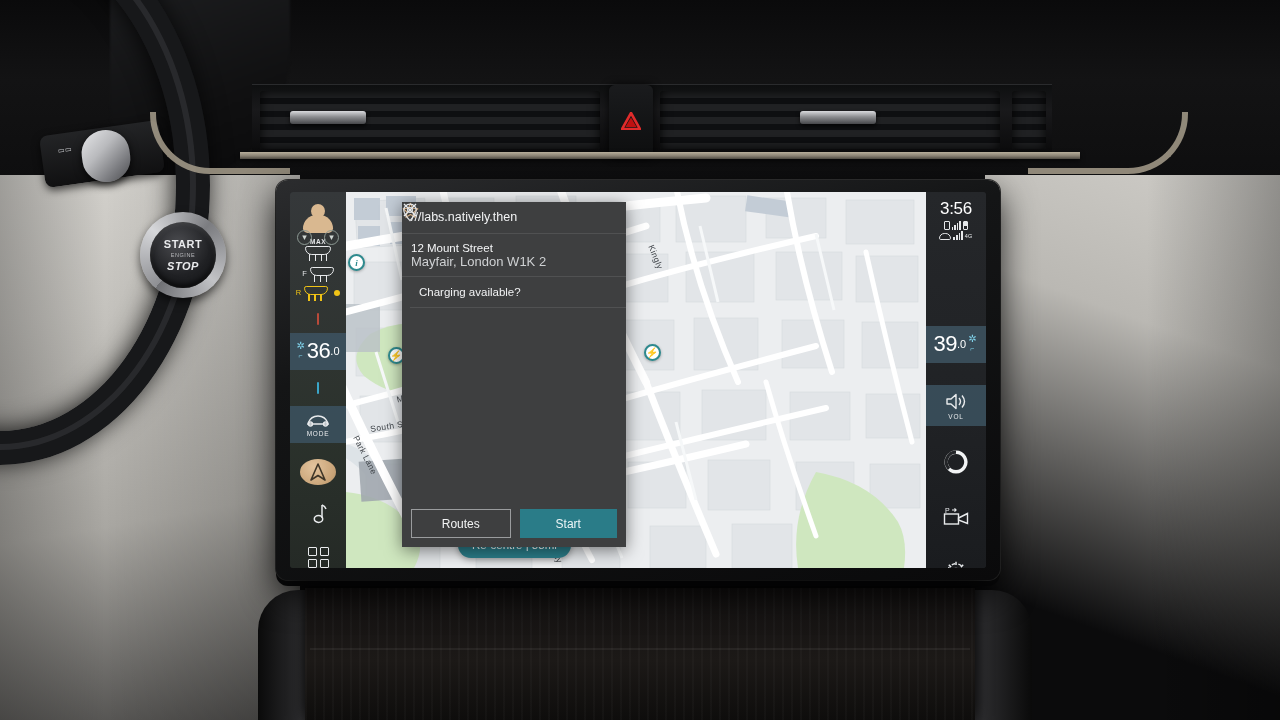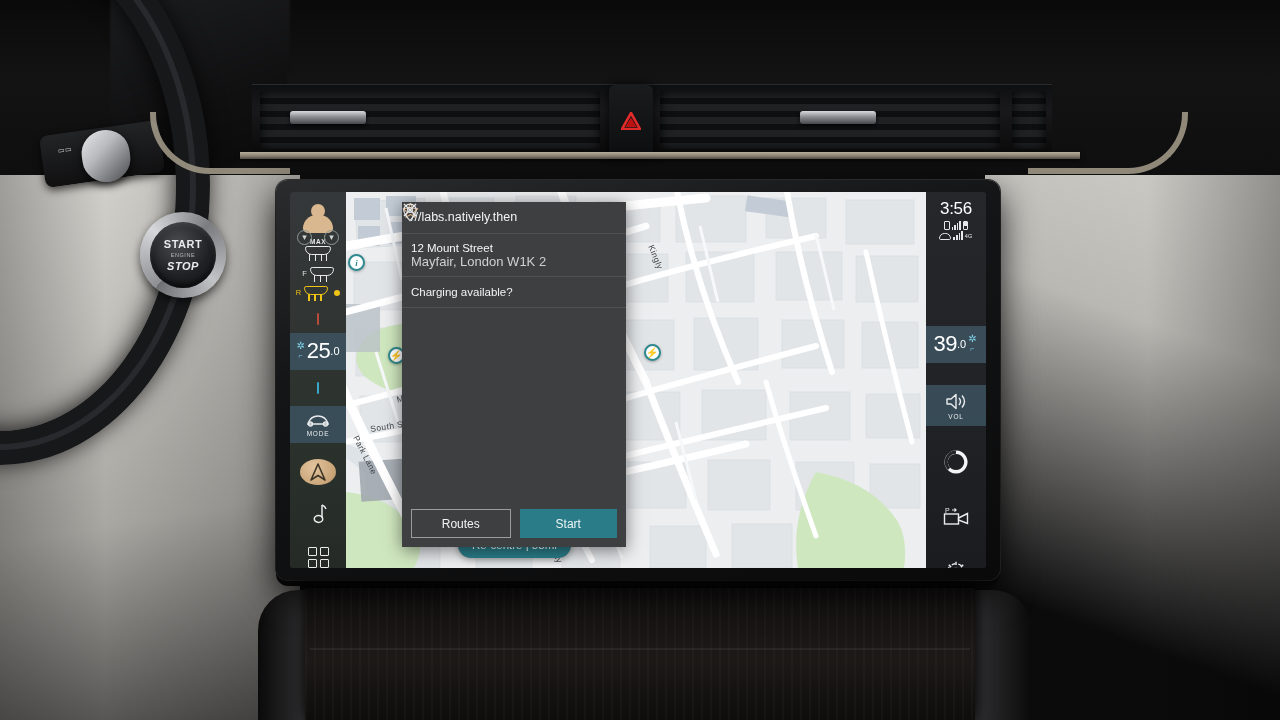--- a/index.html
+++ b/index.html
@@ -193,21 +193,21 @@
     border-bottom:1px solid #505152; }
   .p-title { flex:1 1 auto; color:#f2f3f4; font-size:12.5px; }
   .p-row { padding:7px 9px 8px; border-bottom:1px solid #505152; display:flex; gap:7px; }
   .p-row .t1 { color:#f4f5f6; font-size:11.5px; line-height:14px; }
   .p-row .t2 { color:#cfd1d3; font-size:13px; line-height:13px; }
   .p-sec { padding:7px 9px 8px; border-bottom:1px solid #505152; }
   .p-sec .k { color:#f4f5f6; font-size:11.5px; line-height:15px; }
   .p-sec .v { color:#d9dbdd; font-size:10.5px; line-height:14px; }
   .p-act { padding:9px; border-bottom:1px solid #505152; color:#f2f3f4;
     font-size:11.5px; text-align:center; }
-  .p-act.left { text-align:left; }
+  .p-act.left { text-align:left;margin-left:8px; }
   .p-spacer { flex:1 1 auto; }
   .p-foot { display:flex; gap:9px; padding:9px;justify-content:space-between; }
   .btn { height:29px; flex:1 1 0; display:flex; align-items:center;
     justify-content:center; font-size:12px; }
   .btn.ghost { border:1px solid #9a9c9e; color:#f2f3f4; background:transparent; }
   .btn.prim { background:#2a7c88; color:#eef6f7; }
 
   
   .clock { color:#fff; font-size:17px; margin-top:7px; letter-spacing:-.3px; }
   .status-row { display:flex; align-items:center; gap:2px; margin-top:2px; }
@@ -311,21 +311,21 @@
         </div>
         <span class="dot-amber"></span>
       </div>
 
       <div class="tick"></div>
       <div class="temp-chip" style="margin-top:8px">
         <div class="snowbox">
           <span class="snow">✲</span>
               <span class="snow" style="font-size:7px">⌐</span>
         </div>
-        <span class="big">25</span>
+        <span class="big">36</span>
         <span class="small">.0</span>
       </div>
       <div class="tick cool"></div>
 
       <div class="rail-btn sel" style="margin-top:12px">
         <svg width="26" height="15" viewBox="0 0 26 15">
           <path d="M2 11 h22 M3.5 11 a2 2 0 1 0 4 0 a2 2 0 1 0 -4 0 M18.5 11 a2 2 0 1 0 4 0 a2 2 0 1 0 -4 0" fill="none" stroke="#e9ebed" stroke-width="1.3"></path>
           <path d="M3 10 q3-7 10-7 q7 0 10 7" fill="none" stroke="#e9ebed" stroke-width="1.3"></path>
         </svg>
         <span class="lbl">MODE</span>

